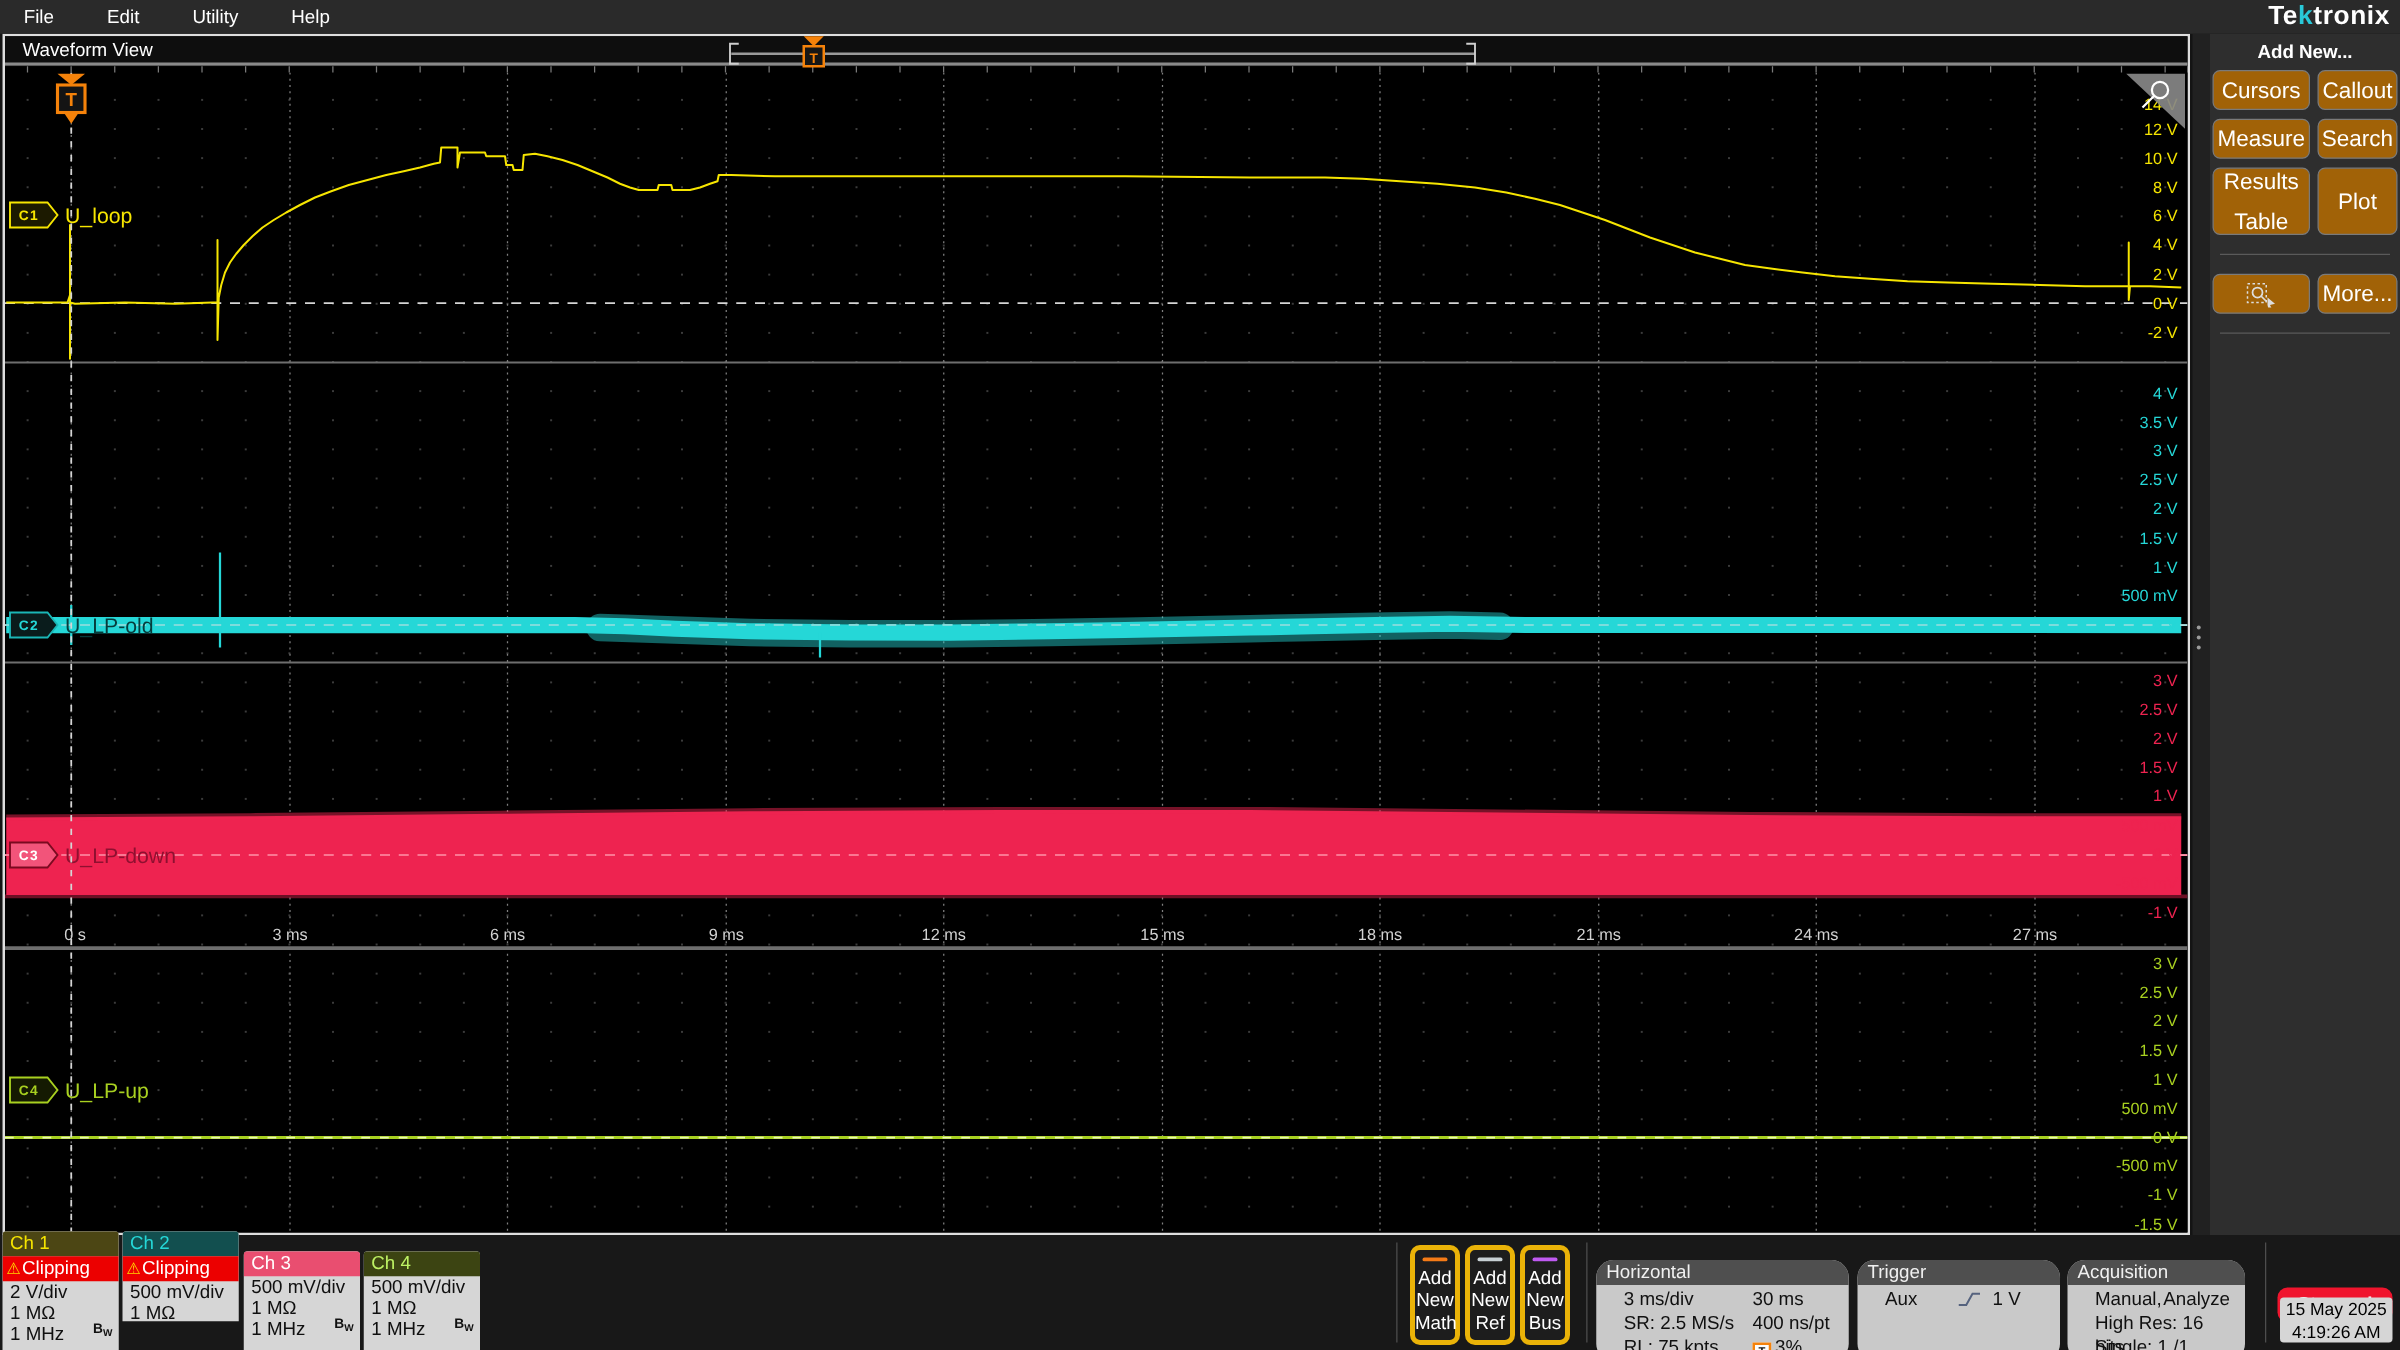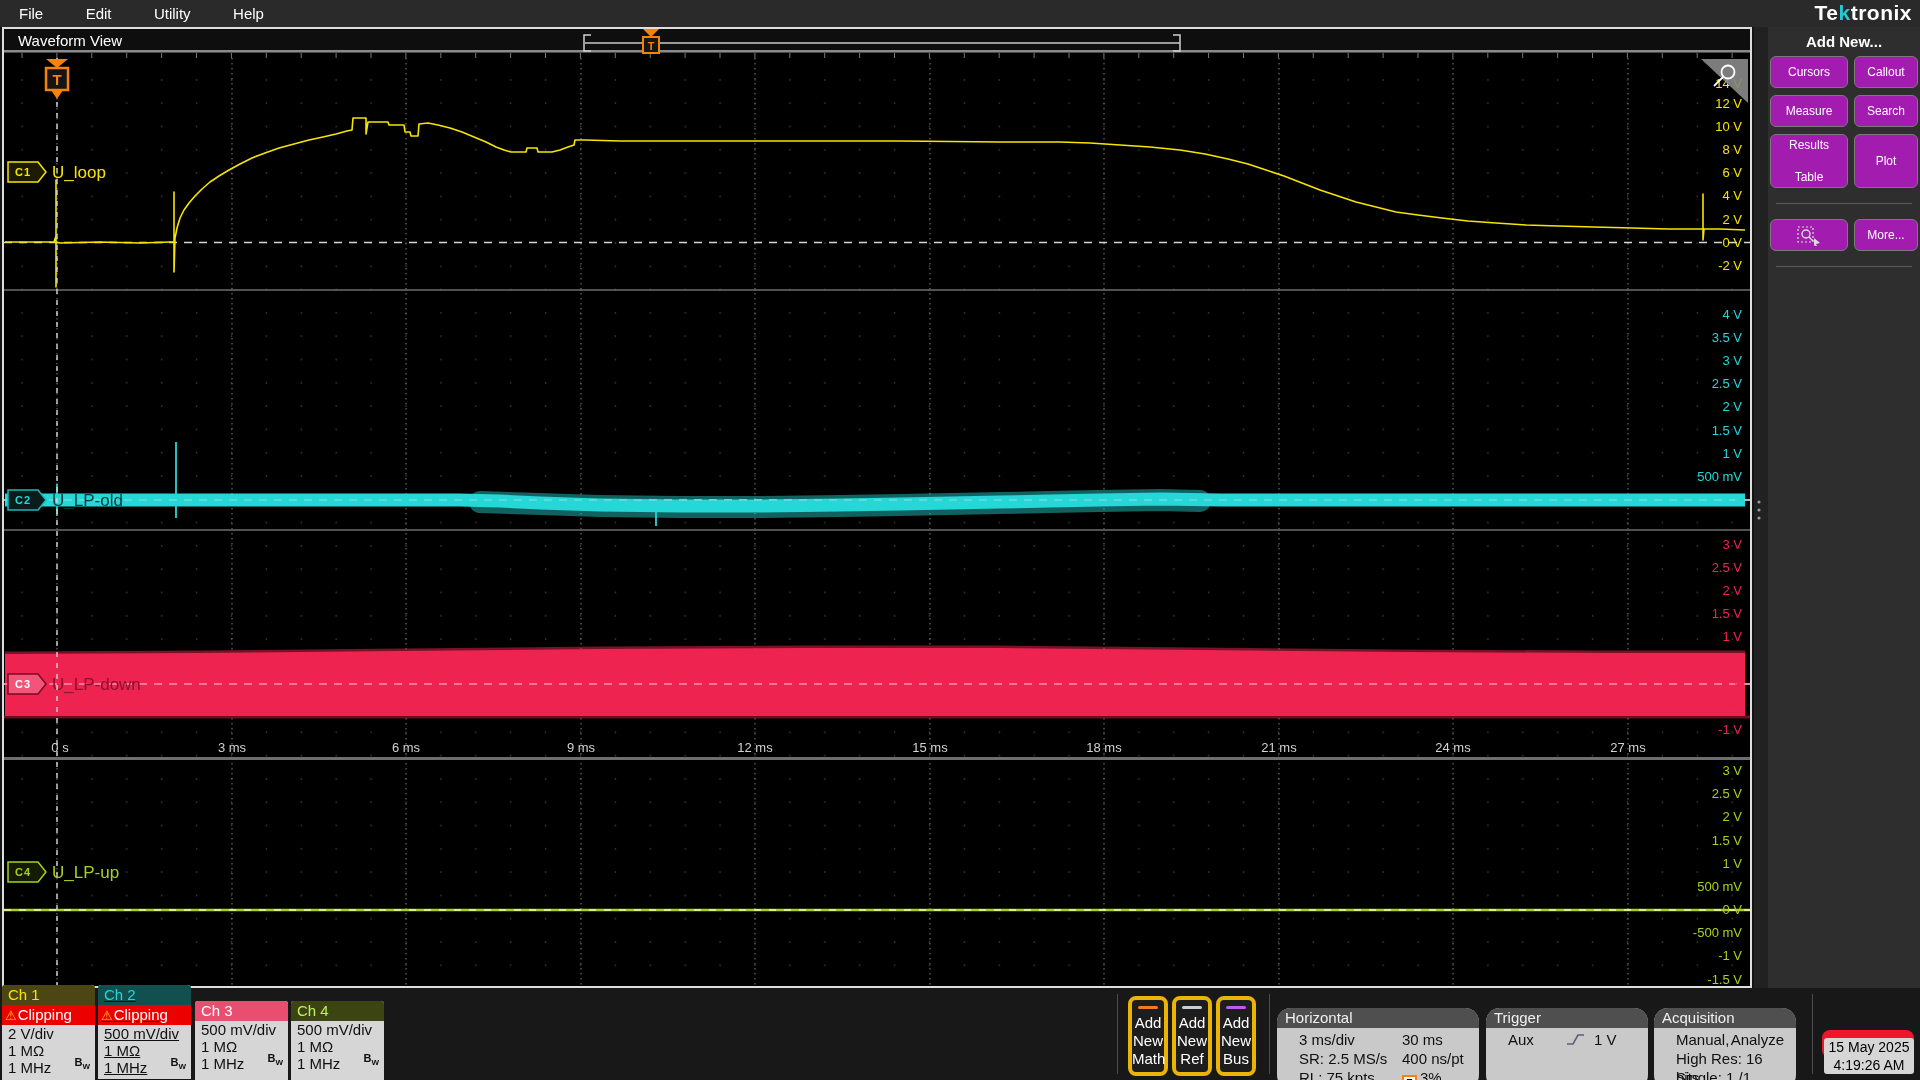--- a/index.html
+++ b/index.html
@@ -13,21 +13,21 @@
   
   .wave-frame{left:2px;top:27px;width:1750px;height:961px;border:2px solid #dedede;box-sizing:border-box;background:#000;z-index:1;}
   .titlebar{left:4px;top:29px;width:1746px;height:24px;background:#0e0e0e;color:#fff;font-size:15px;line-height:24px;padding-left:14px;box-sizing:border-box;z-index:2;}
   .plot-bg{left:4px;top:58px;width:1746px;height:928px;background:#000;z-index:1;}
   #wave-svg{left:0;top:0;width:1920px;height:1080px;z-index:3;pointer-events:none;}
   .gap-strip{left:1754px;top:27px;width:14px;height:961px;background:#212121;z-index:2;}
   
   .right-panel{left:1768px;top:27px;width:152px;height:961px;background:#2e2e2e;z-index:4;}
   .rp-head{color:#fff;font-size:15px;font-weight:bold;text-align:center;padding:6px 0 4px 0;}
   .rp-grid{display:grid;grid-template-columns:78px 64px;gap:7px 6px;justify-content:center;padding-top:2px;}
-  .rp-btn{background:#a21caf;border:1px solid #7a7a7a;border-radius:6px;color:#fff;font-size:12px;
+  .rp-btn{background:#a16207;border:1px solid #7a7a7a;border-radius:6px;color:#fff;font-size:18px;
     min-height:32px;display:flex;align-items:center;justify-content:center;text-align:center;line-height:16px;padding:2px 1px;box-sizing:border-box;}
   .rp-div{height:1px;background:#5a5a5a;margin:8px 6px;}
   
   .bottombar{left:0;top:988px;width:1920px;height:92px;background:#181818;z-index:6;}
   .chbox{position:absolute;width:93px;background:#d6d6d6;border-radius:3px 3px 0 0;overflow:hidden;font-size:15px;color:#101010;}
   .ch-head{height:20px;line-height:20px;padding-left:6px;font-size:15px;}
   .ch-clip{height:20px;line-height:20px;background:#ec0000;color:#fff;padding-left:3px;font-size:15px;white-space:nowrap;}
   .ch-clip .warn{color:#ffd200;font-size:13px;margin-right:1px;}
   .ch-row{height:17px;line-height:17px;padding-left:6px;position:relative;white-space:nowrap;}
   .bw{position:absolute;right:5px;bottom:1px;font-size:11px;font-weight:bold;}
@@ -293,21 +293,21 @@
 
 <div class="abs bottombar">
   <div id="chboxes">
       <div class="chbox" style="left: 2px; top: -3px; height: 95px;">
         <div class="ch-head" style="background:#4c4614;color:#f6e500">Ch 1</div>
         <div class="ch-clip"><span class="warn">⚠</span>Clipping</div>
         <div class="ch-row">2 V/div</div>
         <div class="ch-row">1 MΩ</div>
         <div class="ch-row">1 MHz<span class="bw">B<sub>W</sub></span></div>
       </div>
-      <div class="chbox" style="left: 98px; top: -3px; height: 94px; text-decoration: underline;">
+      <div class="chbox" style="left: 98px; top: -3px; height: 72px;">
         <div class="ch-head" style="background:#124f4f;color:#25d7d7">Ch 2</div>
         <div class="ch-clip"><span class="warn">⚠</span>Clipping</div>
         <div class="ch-row">500 mV/div</div>
         <div class="ch-row">1 MΩ</div>
         <div class="ch-row">1 MHz<span class="bw">B<sub>W</sub></span></div>
       </div>
       <div class="chbox" style="left: 195px; top: 13px; height: 79px;">
         <div class="ch-head" style="background:#e94e70;color:#ffffff">Ch 3</div>
         <div class="ch-row">500 mV/div</div>
         <div class="ch-row">1 MΩ</div>

